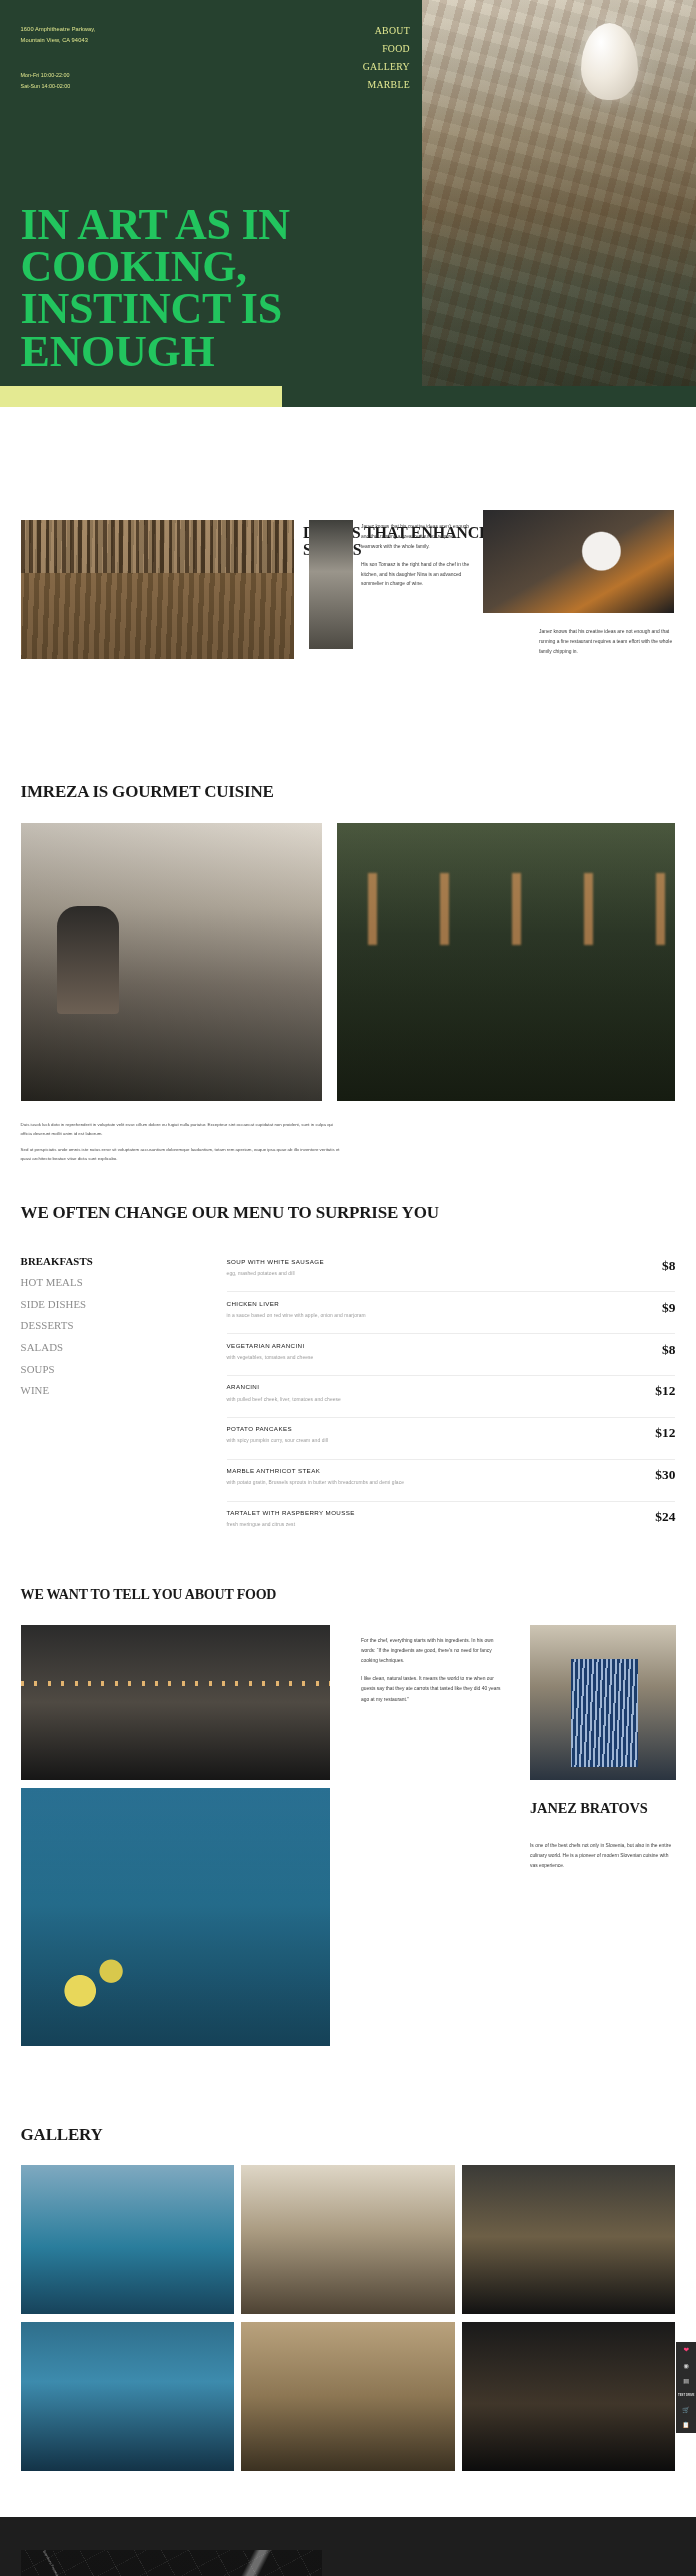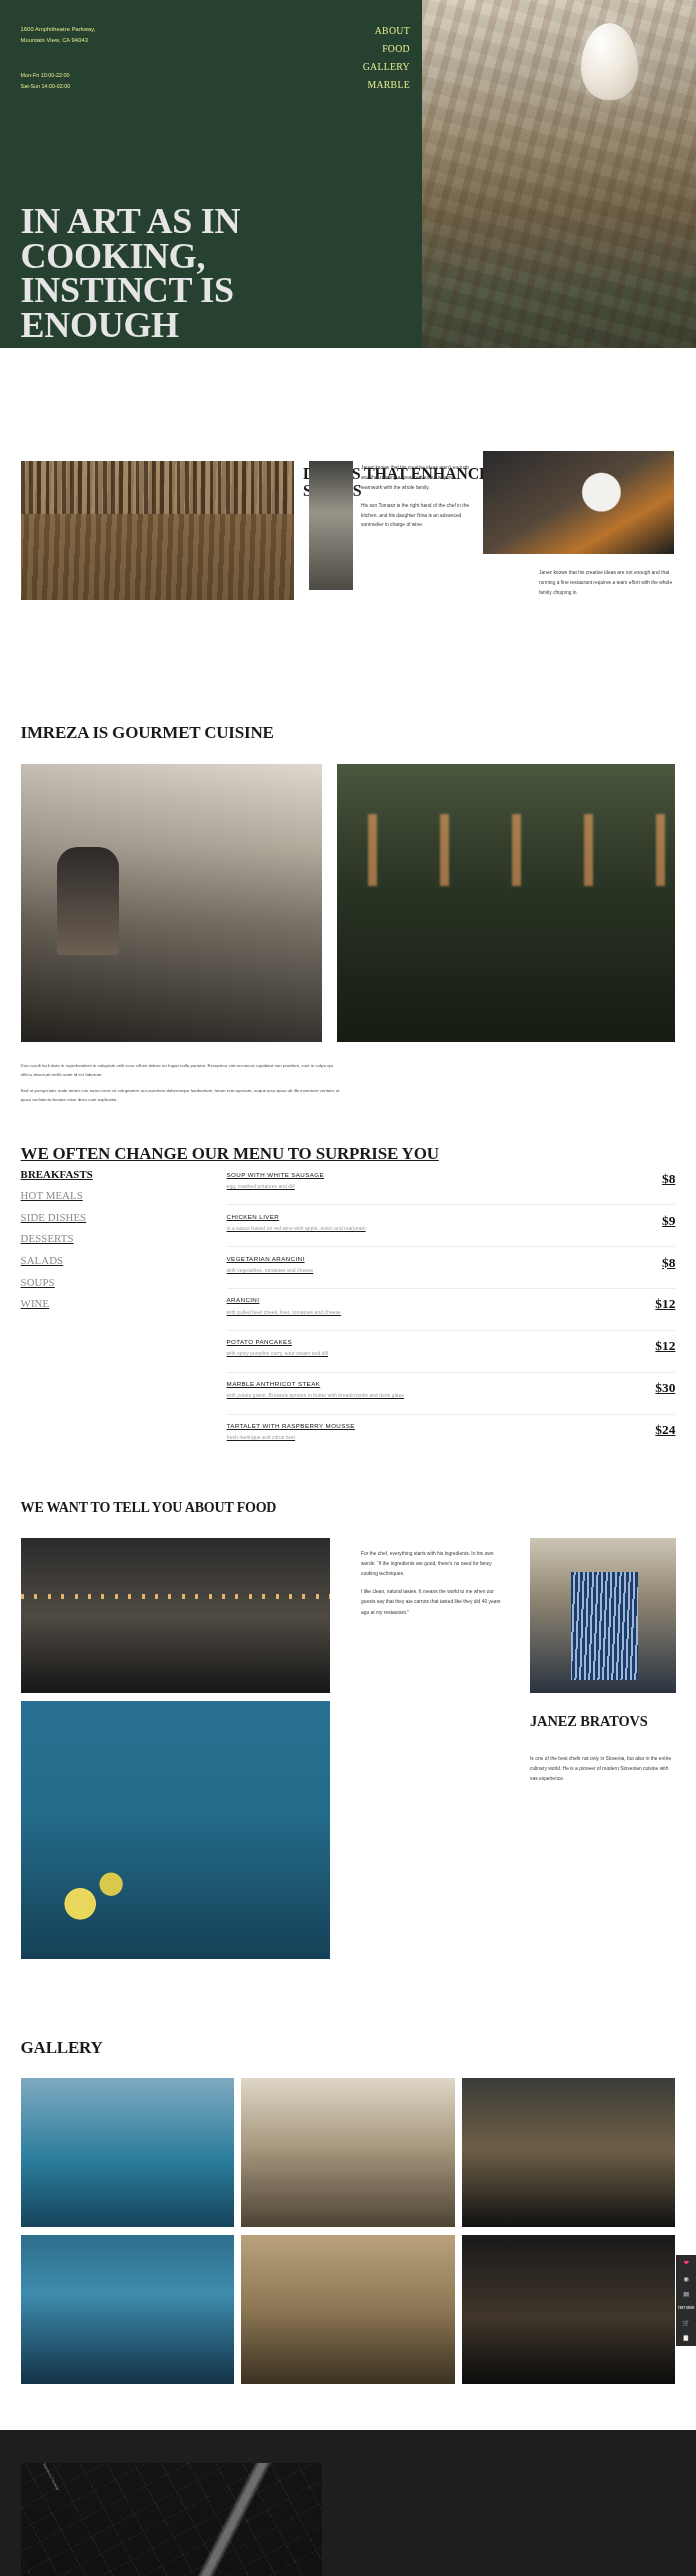--- a/index.html
+++ b/index.html
@@ -6,21 +6,21 @@
   html,body { width:696px; }
   body {
     font-family:"Liberation Sans", sans-serif;
     background:#ffffff;
     color:#1a1a1a;
     -webkit-font-smoothing:antialiased;
   }
   .serif { font-family:"Liberation Serif", serif; }
 
   
-  .hero { position:relative; height:348px; background:#26412f; overflow:hidden; }
+  .hero { position:relative; height:407px; background:#26412f; overflow:hidden; }
   .hero-img {
     position:absolute; left:422px; top:0; width:274px; height:386px;
     background:
       linear-gradient(160deg, rgba(255,255,255,.10) 0%, rgba(0,0,0,.25) 100%),
       linear-gradient(#d9d3c4 0%, #b9b2a0 18%, #9c8f74 35%, #6f6246 55%, #45503f 75%, #2c3a2c 100%);
   }
   .hero-img::before{
     content:""; position:absolute; inset:0;
     background:
       repeating-linear-gradient(105deg, rgba(120,80,45,.35) 0 7.2px, rgba(190,160,110,.18) 7.2px 17.5px),
@@ -35,22 +35,22 @@
   }
   .hero-addr { position:absolute; left:20.6px; top:24px; font-size:5.7px; line-height:1.9; color:#e2e88f; letter-spacing:0.1px; }
   .hero-hours { position:absolute; left:20.6px; top:70px; font-size:5.4px; line-height:2.05; color:#e2e88f; }
   .hero-nav { position:absolute; left:328px; top:21.6px; text-align:right; width:82px; }
   .hero-nav a {
     display:block; font-family:"Liberation Serif",serif; color:#e4ea92;
     font-size:9.8px; letter-spacing:0.3px; line-height:1.85; text-decoration:none;
   }
   .hero-title {
     position:absolute; left:20.6px; top:204px; width:340px;
-    font-family:"Liberation Serif", serif; color:#e5e5e5;
-    font-size:36px; line-height:.96; letter-spacing:-0.3px;
+    font-family:"Liberation Serif", serif; color:#22c55e;
+    font-size:44px; line-height:.96; letter-spacing:-0.3px;
   }
   .cta-box {
     position:absolute; left:0; top:386px; width:282px; height:93px;
     background:#e4ea92; padding:23px 20.6px 0 20.6px; z-index:3;
   }
 
   
   .dishes { position:relative; padding:0 0 0 0; }
   .dishes-head {
     position:absolute; left:303px; top:9.3px; width:242px;
@@ -111,26 +111,26 @@
   }
   .img-lamps::after{
     content:""; position:absolute; left:0; right:0; top:18%; height:26%;
     background:repeating-linear-gradient(90deg, rgba(255,160,90,.0) 0 31px, rgba(255,170,100,.55) 31px 40px, rgba(255,160,90,0) 40px 72px);
     filter:blur(1px);
   }
   .gourmet-copy { margin:17.5px 20.6px 0 20.6px; font-size:4.4px; line-height:2.0; color:#4b4b4b; width:319px; }
   .gourmet-copy p + p { margin-top:7.2px; }
 
   
-  .menu { padding:40px 20.6px 0 20.6px;text-decoration:underline; }
+  .menu { padding:40px 20.6px 0 20.6px; }
   .menu h2 {
     font-family:"Liberation Serif",serif; font-size:17px; line-height:1.1;
     letter-spacing:-0.2px; width:428px;
   }
-  .menu-body { display:flex; }
+  .menu-body { display:flex; margin-top:28px; }
   .menu-cats { width:206px; }
   .menu-cats div {
     font-family:"Liberation Serif",serif; font-size:10.8px; letter-spacing:0.1px;
     color:#8c8c8c; line-height:2.0; cursor:pointer;
   }
   .menu-cats div.active { color:#111; font-weight:700; }
   .menu-list { flex:1; }
   .menu-row { display:flex; align-items:flex-start; padding:7.2px 0 15.5px 0; border-bottom:0.5px solid #ececec; }
   .menu-row:last-child { border-bottom:none; }
   .menu-row .info { flex:1; }

